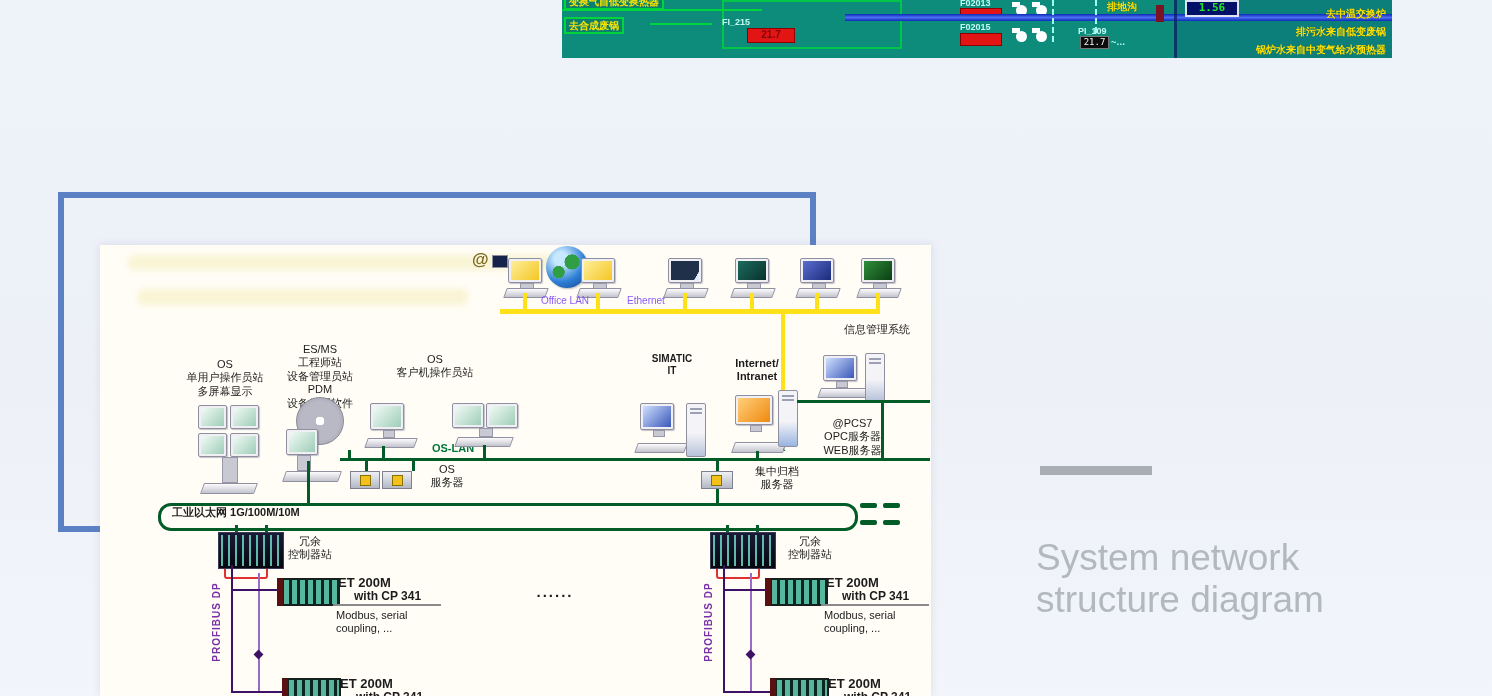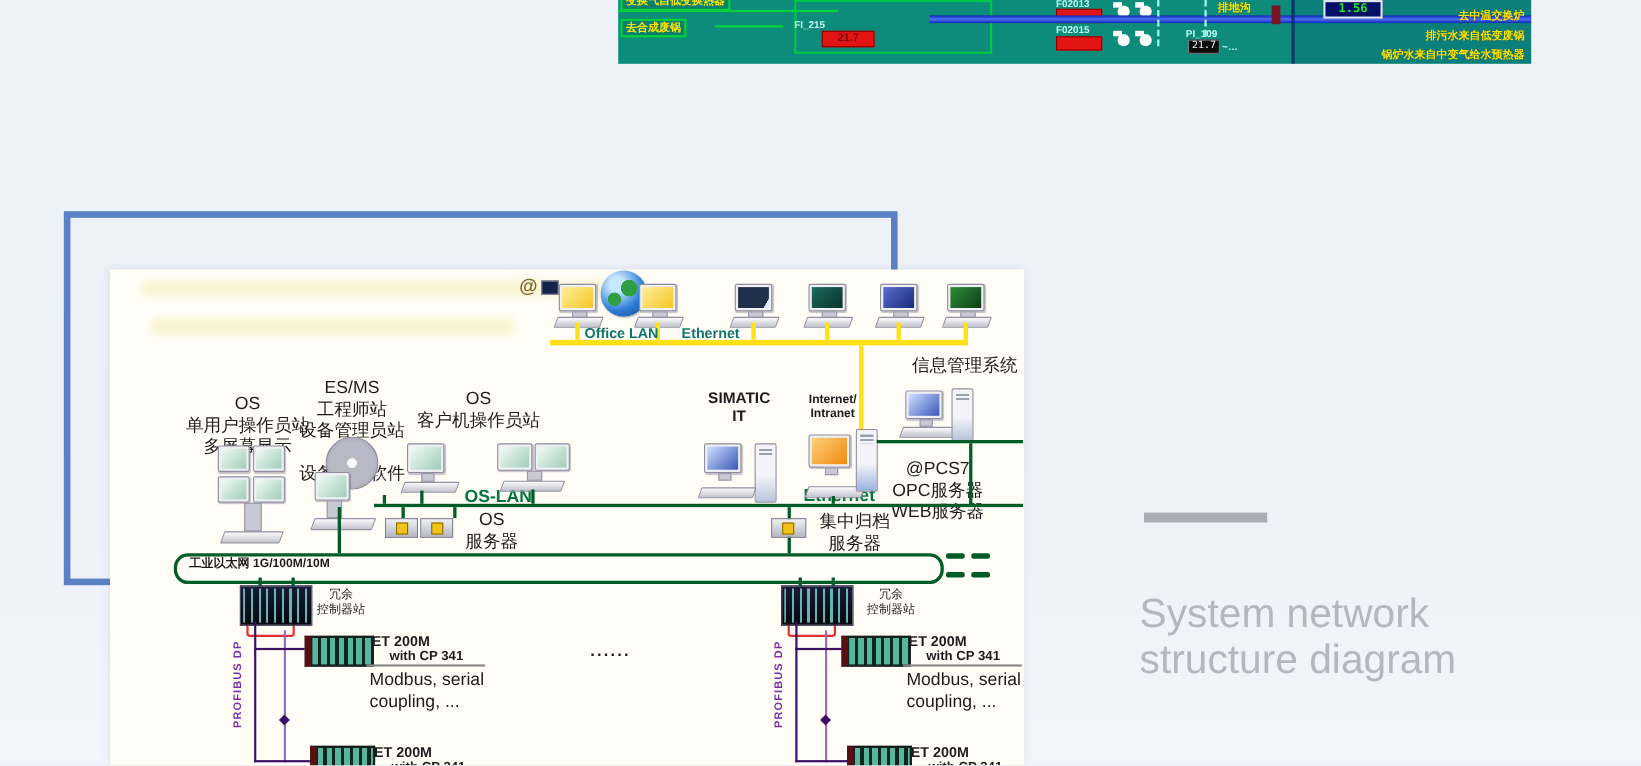--- a/index.html
+++ b/index.html
@@ -1,24 +1,24 @@
 <!DOCTYPE html>
 <html><head>
 <meta charset="utf-8">
 <style>
   html,body{margin:0;padding:0;background:#e9edf5;}
   #stage{position:relative;width:1492px;height:696px;overflow:hidden;
          background:linear-gradient(180deg,#eef2f9 0%,#edf0f7 55%,#f2f5fb 100%);
          font-family:"Liberation Sans",sans-serif;}
   .abs{position:absolute;}
   .lbl{position:absolute;white-space:pre-line;text-align:center;color:#1c1c1c;
-       font-size:16px;line-height:1.22;}
+       font-size:11px;line-height:1.22;}
   .b{font-weight:bold;}
   .glbl{color:#00743c;font-weight:bold;}
-  .olbl{color:#0f766e;font-weight:bold;font-size:13px;}
+  .olbl{color:#8b5cf6;font-weight:normal;font-size:10px;}
   .plbl{color:#7a2fa8;font-weight:bold;font-size:10px;letter-spacing:1px;}
   .rot{transform:rotate(-90deg);transform-origin:center;}
   .hline,.vline{position:absolute;}
   
   #frame{left:58px;top:192px;width:758px;height:340px;border:6px solid #5b80c4;box-sizing:border-box;z-index:1;}
   #panel{left:100px;top:245px;width:831px;height:451px;background:#fffdf6;z-index:2;overflow:hidden;
          box-shadow:0 0 8px rgba(110,120,150,.18);}
   .ghost{position:absolute;background:rgba(243,235,180,.5);filter:blur(3px);border-radius:6px;}
   
   .mon{position:absolute;background:#f0f0f4;border:1px solid #8f8fa0;border-radius:2px;
@@ -106,21 +106,21 @@
     <div class="pump" style="left:470px;top:28px;"></div>
     <div class="abs" style="left:283px;top:14px;width:547px;height:7px;background:linear-gradient(#0a2ab8,#4d6df2,#0a2ab8);"></div>
     <div class="dashv" style="left:490px;top:0;height:42px;"></div>
     <div class="dashv" style="left:533px;top:0;height:42px;"></div>
     <div class="ylbl" style="left:545px;top:0px;">排地沟</div>
     <div class="valve" style="left:594px;top:5px;width:8px;height:17px;"></div>
     <div class="cyan" style="left:516px;top:26px;">PI_109</div>
     <div class="pibox" style="left:518px;top:36px;width:27px;height:11px;">21.7</div>
     <div class="cyan" style="left:549px;top:37px;">~…</div>
     <div class="abs" style="left:612px;top:0;width:3px;height:58px;background:rgba(8,30,100,.75);"></div>
-    <div class="disp" style="left:641px;top:0;width:50px;height:13px;">1.56</div>
+    <div class="disp" style="left:623px;top:0;width:50px;height:13px;">1.56</div>
     <div class="ylbl" style="right:6px;top:7px;">去中温交换炉</div>
     <div class="ylbl" style="right:6px;top:25px;">排污水来自低变废锅</div>
     <div class="ylbl" style="right:6px;top:43px;text-align:center;">锅炉水来自中变气给水预热器</div>
   </div>
 
   <div id="frame" class="abs"></div>
 
   <div id="panel" class="abs">
 
     <div class="ghost" style="left:28px;top:10px;width:440px;height:15px;"></div>
@@ -189,21 +189,21 @@
     <div class="lbl" style="left:60px;top:113px;width:130px;">OS
 单用户操作员站
 多屏幕显示</div>
     <div class="lbl" style="left:158px;top:98px;width:124px;">ES/MS
 工程师站
 设备管理员站
 PDM
 设备管理软件</div>
     <div class="lbl" style="left:270px;top:108px;width:130px;">OS
 客户机操作员站</div>
-    <div class="lbl b" style="left:532px;top:108px;width:80px;font-size:14px;">SIMATIC
+    <div class="lbl b" style="left:532px;top:108px;width:80px;font-size:10px;">SIMATIC
 IT</div>
     <div class="lbl b" style="left:612px;top:112px;width:90px;font-size:11px;">Internet/
 Intranet</div>
     <div class="lbl" style="left:695px;top:172px;width:115px;">@PCS7
 OPC服务器
 WEB服务器</div>
     <div class="lbl glbl" style="left:628px;top:196px;width:70px;">Ethernet</div>
     <div class="lbl glbl" style="left:318px;top:197px;width:70px;">OS-LAN</div>
     <div class="lbl" style="left:315px;top:218px;width:64px;">OS
 服务器</div>

